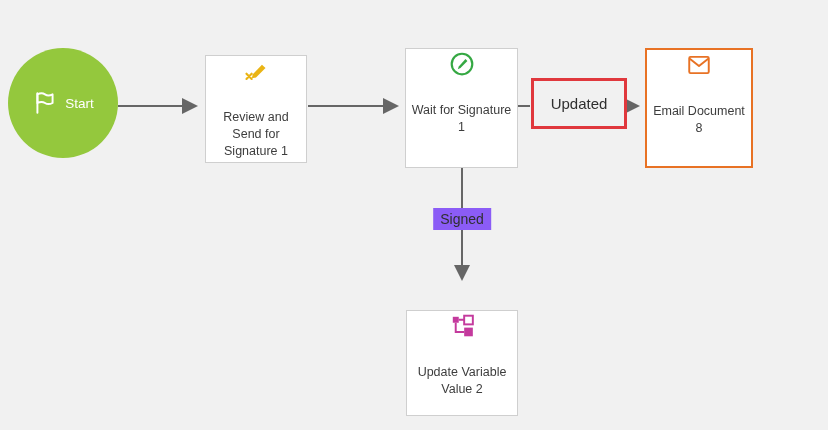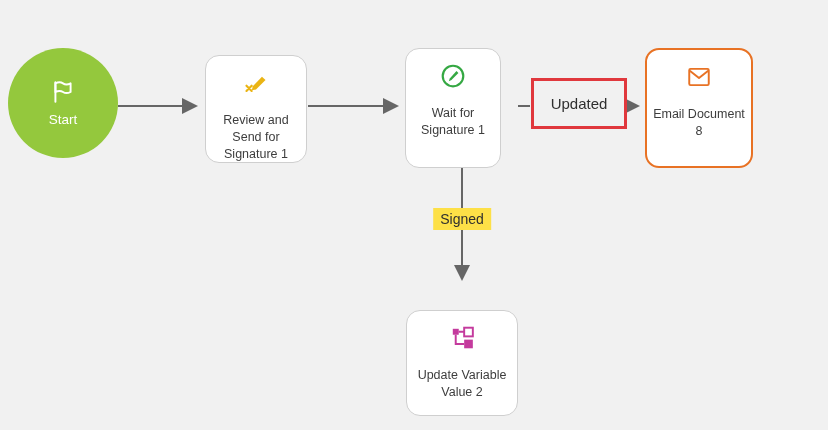--- a/index.html
+++ b/index.html
@@ -22,59 +22,59 @@
   }
   .connectors line {
     stroke: #666;
     stroke-width: 2;
   }
   
   .node {
     position: absolute;
     background: #ffffff;
     border: 1px solid #cfcfcf;
-    border-radius: 14px;
+    border-radius: 0;
     box-sizing: border-box;
     display: flex;
     flex-direction: column;
     align-items: center;
-    padding-top: 14px;
-    gap: 16px;
+    padding-top: 2px;
+    gap: 25px;
     cursor: pointer;
   }
   .node .label {
     font-size: 12.5px;
     line-height: 1.35;
     color: #3d3d3d;
     text-align: center;
     width: 92%;
   }
   .node .icon { width: 26px; height: 26px; display: block; }
 
   .start-node {
     position: absolute;
     left: 8px; top: 48px;
     width: 110px; height: 110px;
     border-radius: 50%;
     background: #94c83d;
     display: flex;
-    flex-direction: column;
+    flex-direction: row;
     align-items: center;
     justify-content: center;
     gap: 7px;
     cursor: pointer;
   }
   .start-node .label {
     color: #ffffff;
     font-size: 13.5px;
   }
   .start-node .icon { width: 26px; height: 26px; }
 
   .node-review { left: 205px; top: 55px; width: 102px; height: 108px; }
-  .node-wait   { left: 405px; top: 48px; width: 96px; height: 120px; }
+  .node-wait   { left: 405px; top: 48px; width: 113px; height: 120px; }
   .node-email  { left: 645px; top: 48px; width: 108px; height: 120px; border: 2px solid #e87224; }
   .node-update { left: 406px; top: 286px; width: 112px; height: 106px; margin-top: 24px; }
 
   .highlight-box {
     position: absolute;
     left: 531px; top: 78px;
     width: 96px; height: 51px;
     box-sizing: border-box;
     border: 3px solid #e0383d;
     display: flex;
@@ -82,21 +82,21 @@
     justify-content: center;
   }
   .highlight-box .edge-label {
     font-size: 15px;
     color: #2f2f2f;
   }
   .signed-label {
     position: absolute;
     left: 462px; top: 208px;
     transform: translateX(-50%);
-    background: #fde047;
+    background: #8b5cf6;
     padding: 3px 7px;
     font-size: 14px;
     color: #2f2f2f;
   }
 </style>
 </head>
 <body>
 
 <div class="canvas">
 

